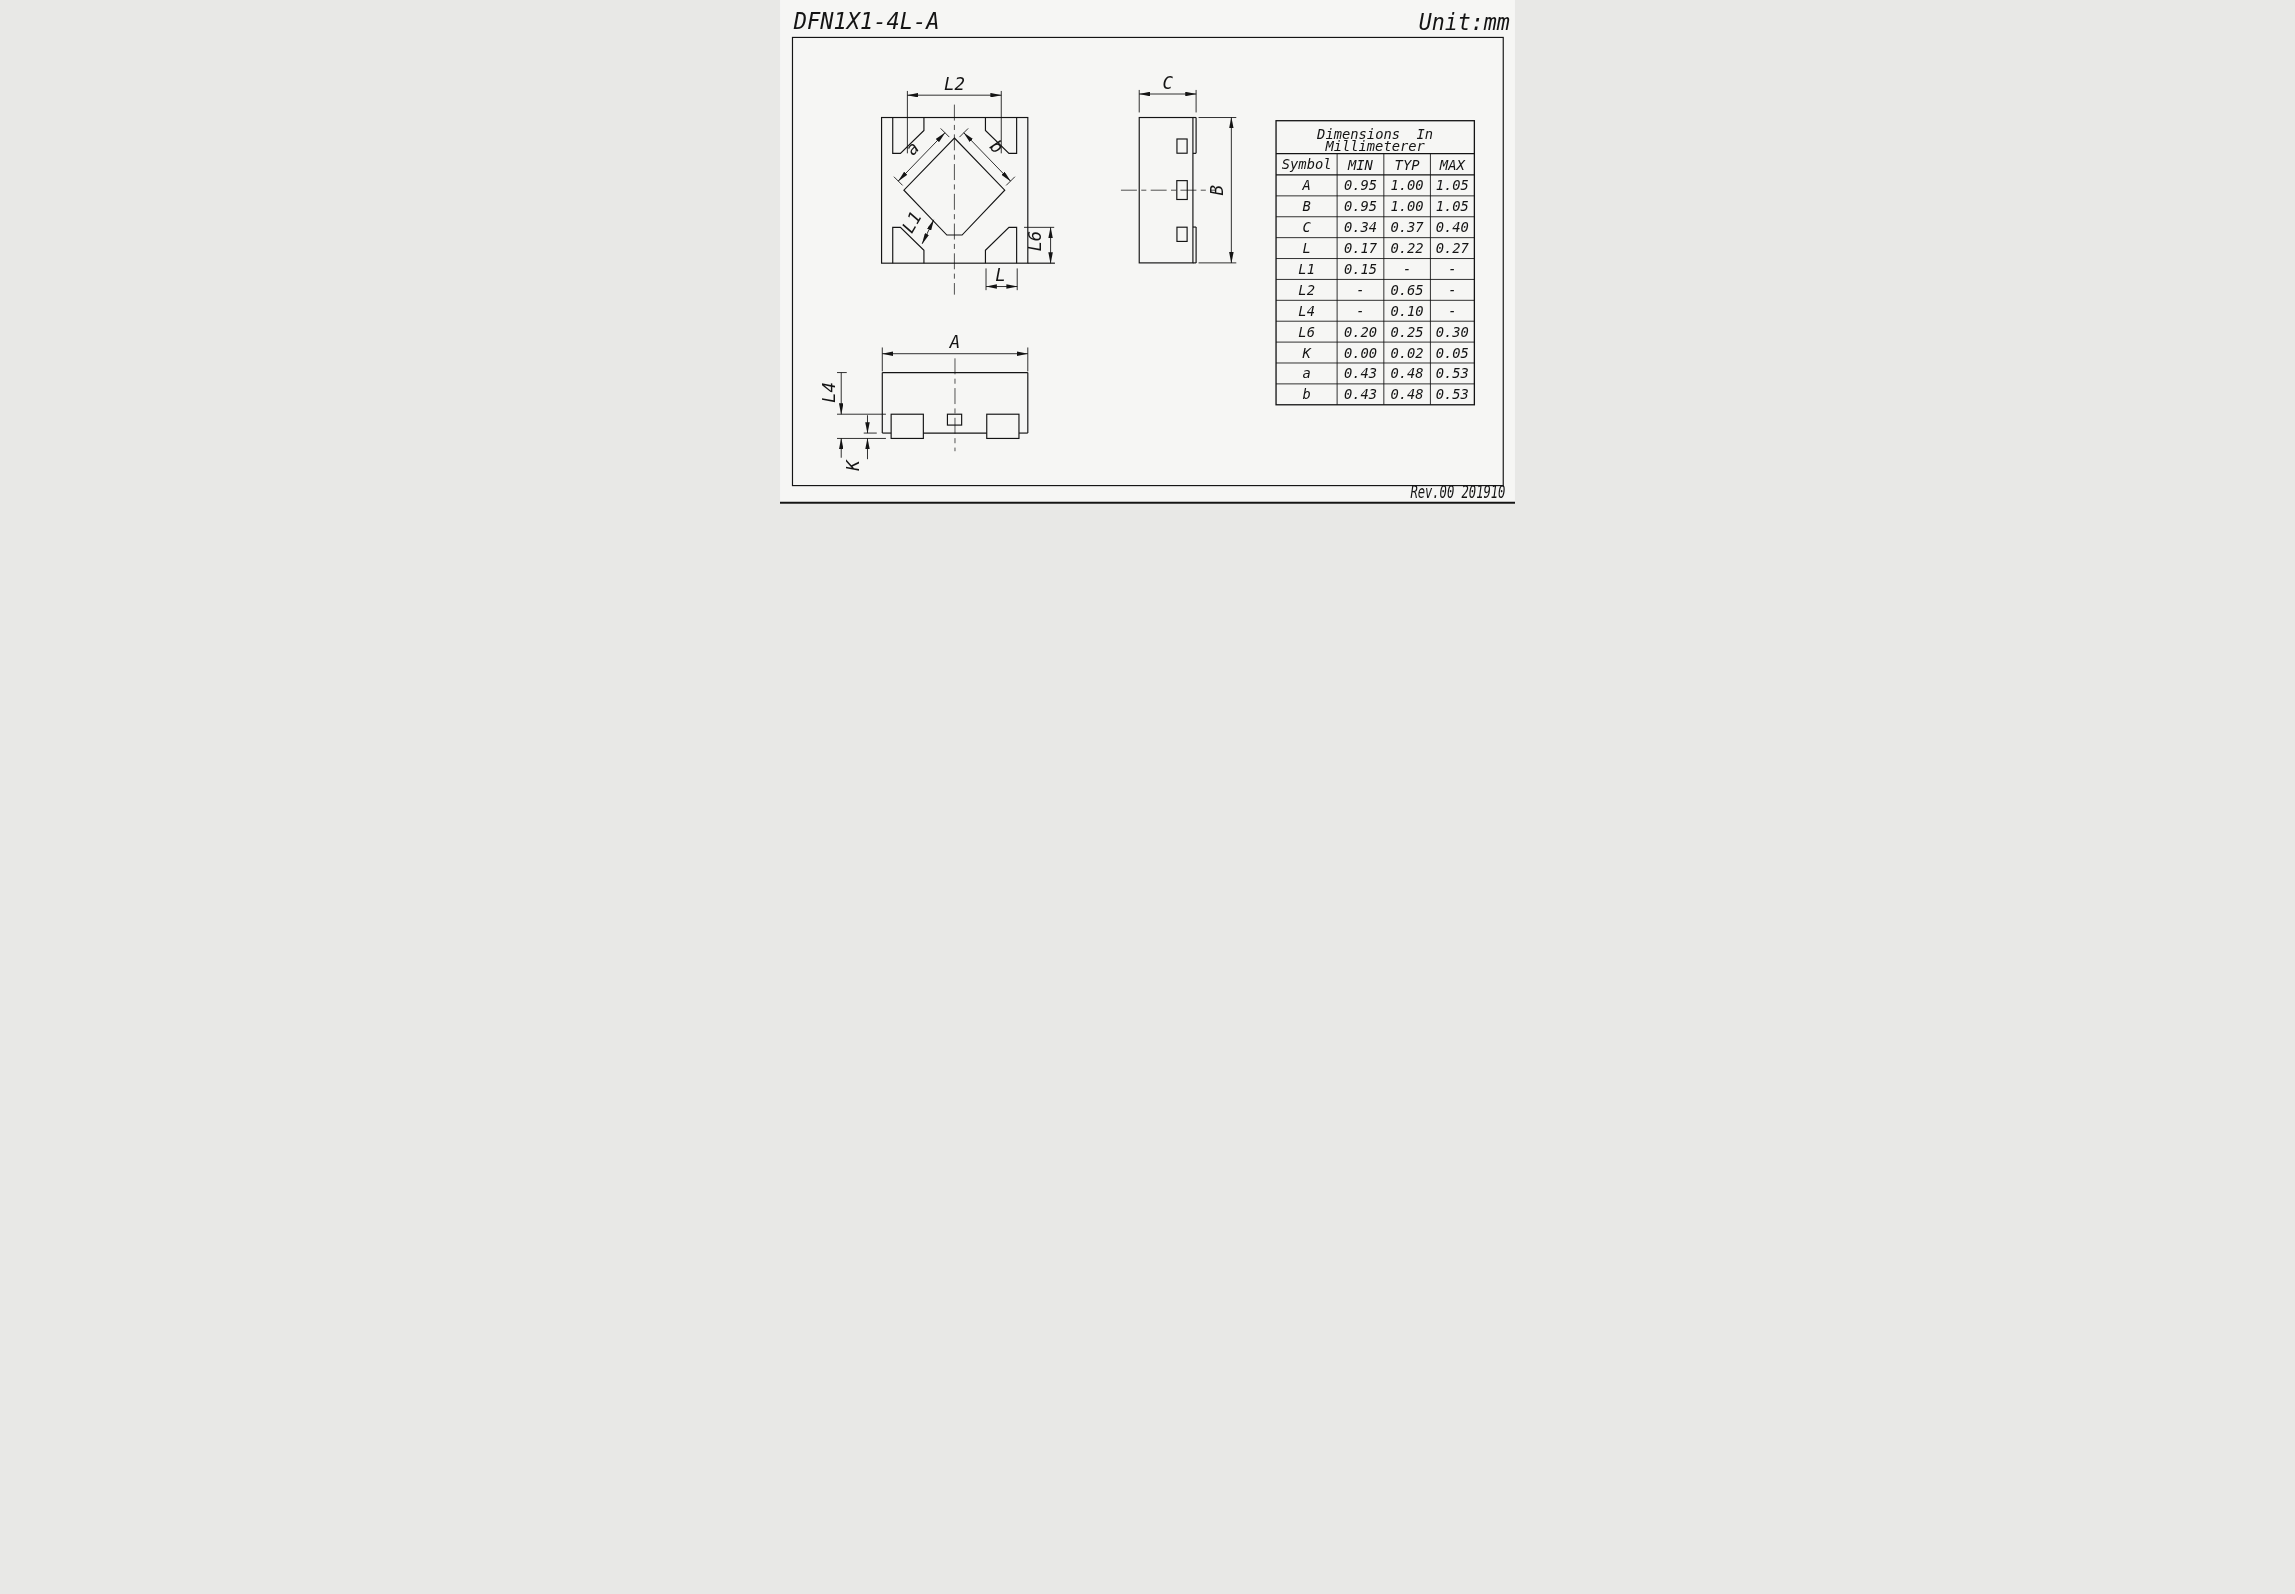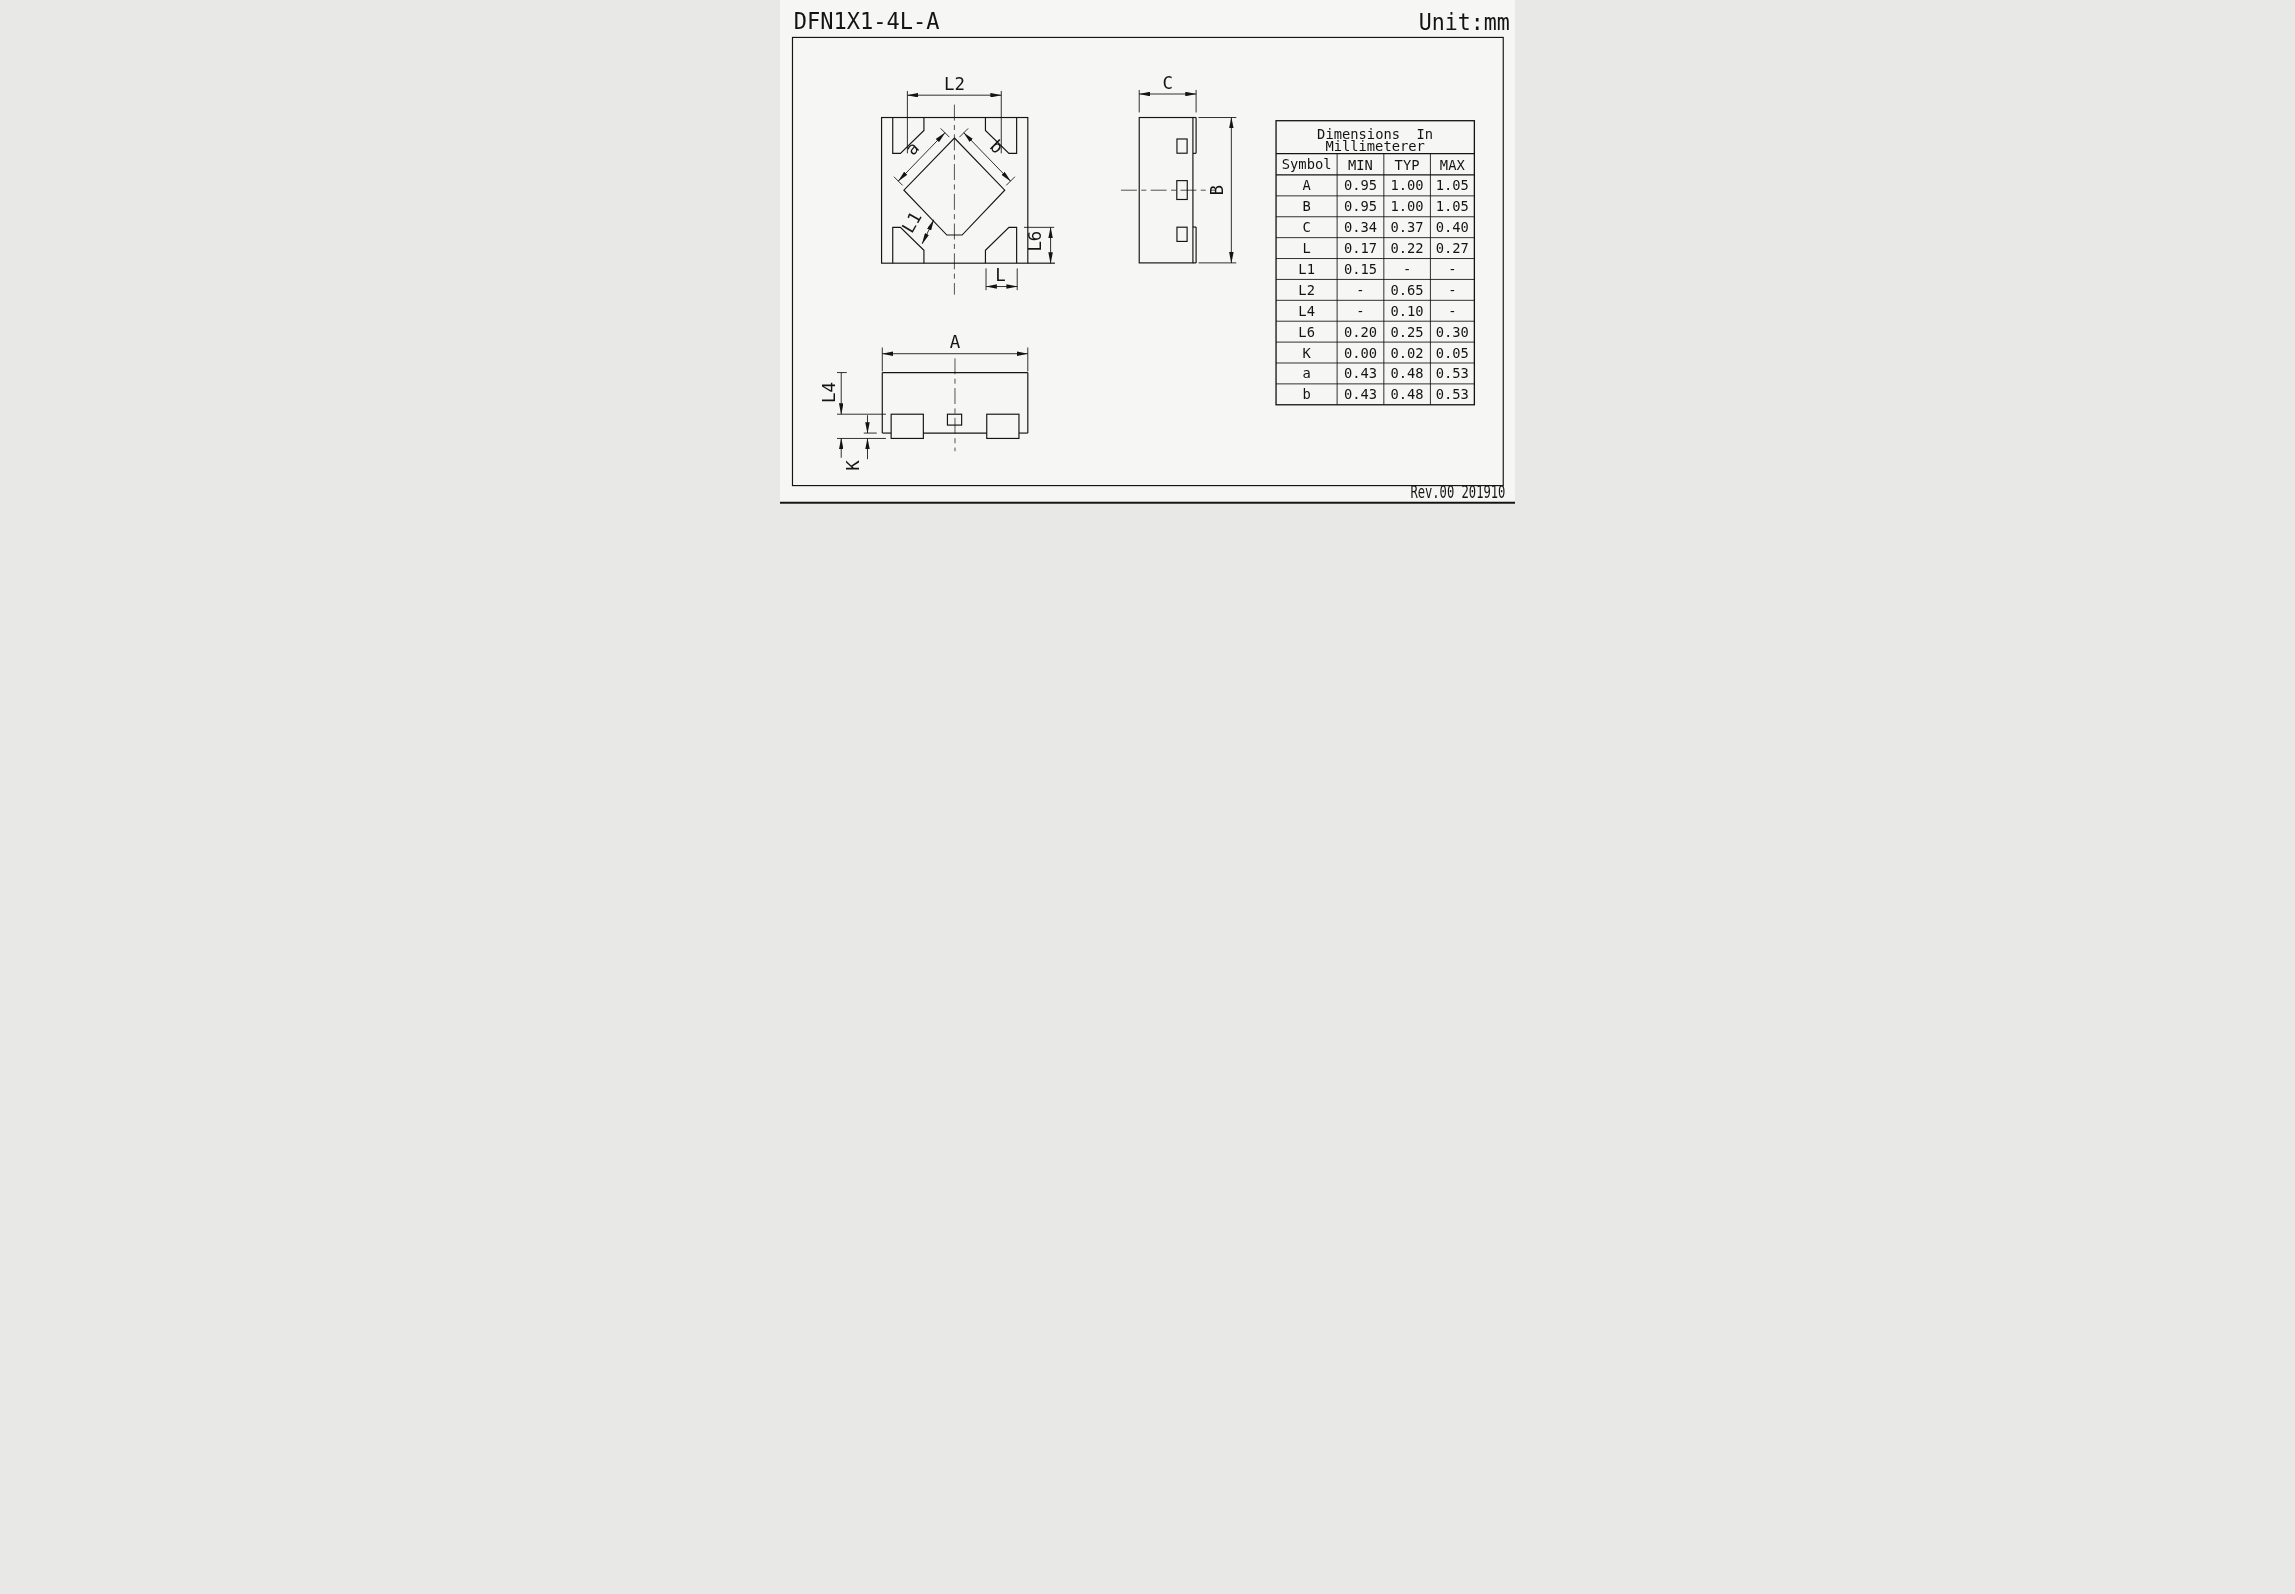--- a/index.html
+++ b/index.html
@@ -1,20 +1,21 @@
 <!DOCTYPE html>
 <html style="font-size:7.3px"><head>
 <meta charset="utf-8">
 <style>
   html,body{margin:0;padding:0;background:#e8e8e6;}
   .page{
     width:100%;
     max-width:735px;
     margin:0 auto;
     background:#1d4ed8;
+    font-style:italic;
   }
   svg{display:block;width:100%;height:auto;}
   text{
     font-family:"DejaVu Sans Mono","Liberation Mono",monospace;
     fill:#141414;
   }
   .ln{stroke:#141414;fill:none;}
   .w8{stroke-width:8;}
   .w6{stroke-width:6;}
   .w9{stroke-width:9;}

